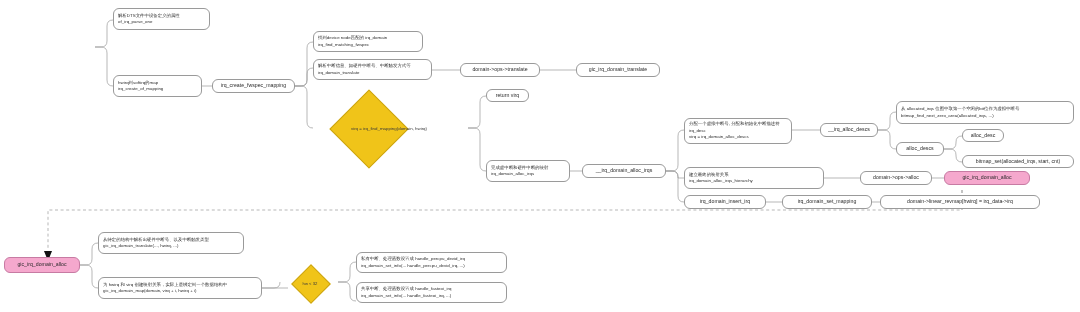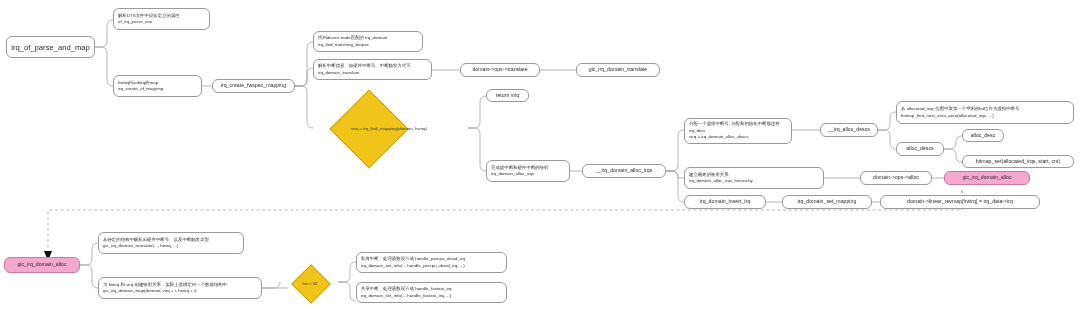--- a/index.html
+++ b/index.html
@@ -98,21 +98,20 @@
       <path d="M262,288 L274,288 Q280,288 280,282 L280,282"></path>
       <path d="M262,288 L288,288"></path>
 
       <path d="M338,282 L344,282 Q350,282 350,276 L350,268 Q350,262 356,262"></path>
       <path d="M338,282 L344,282 Q350,282 350,288 L350,295 Q350,301 356,301"></path>
     </g>
 
     <polygon points="48,261 44,251 52,251" fill="#111111"></polygon>
   </svg>
 
-  <div class="node big center" style="left:6px;top:36px;width:89px;height:22px;">irq_of_parse_and_map</div>
 
   <div class="node" style="left:113px;top:8px;width:97px;height:22px;">解析DTS文件中设备定义的属性
 of_irq_parse_one</div>
 
   <div class="node" style="left:113px;top:75px;width:89px;height:22px;">hwirq到softirq的map
 irq_create_of_mapping</div>
 
   <div class="node med center" style="left:212px;top:79px;width:83px;height:14px;">irq_create_fwspec_mapping</div>
 
   <div class="node" style="left:313px;top:31px;width:110px;height:21px;">找到device node匹配的 irq_domain

